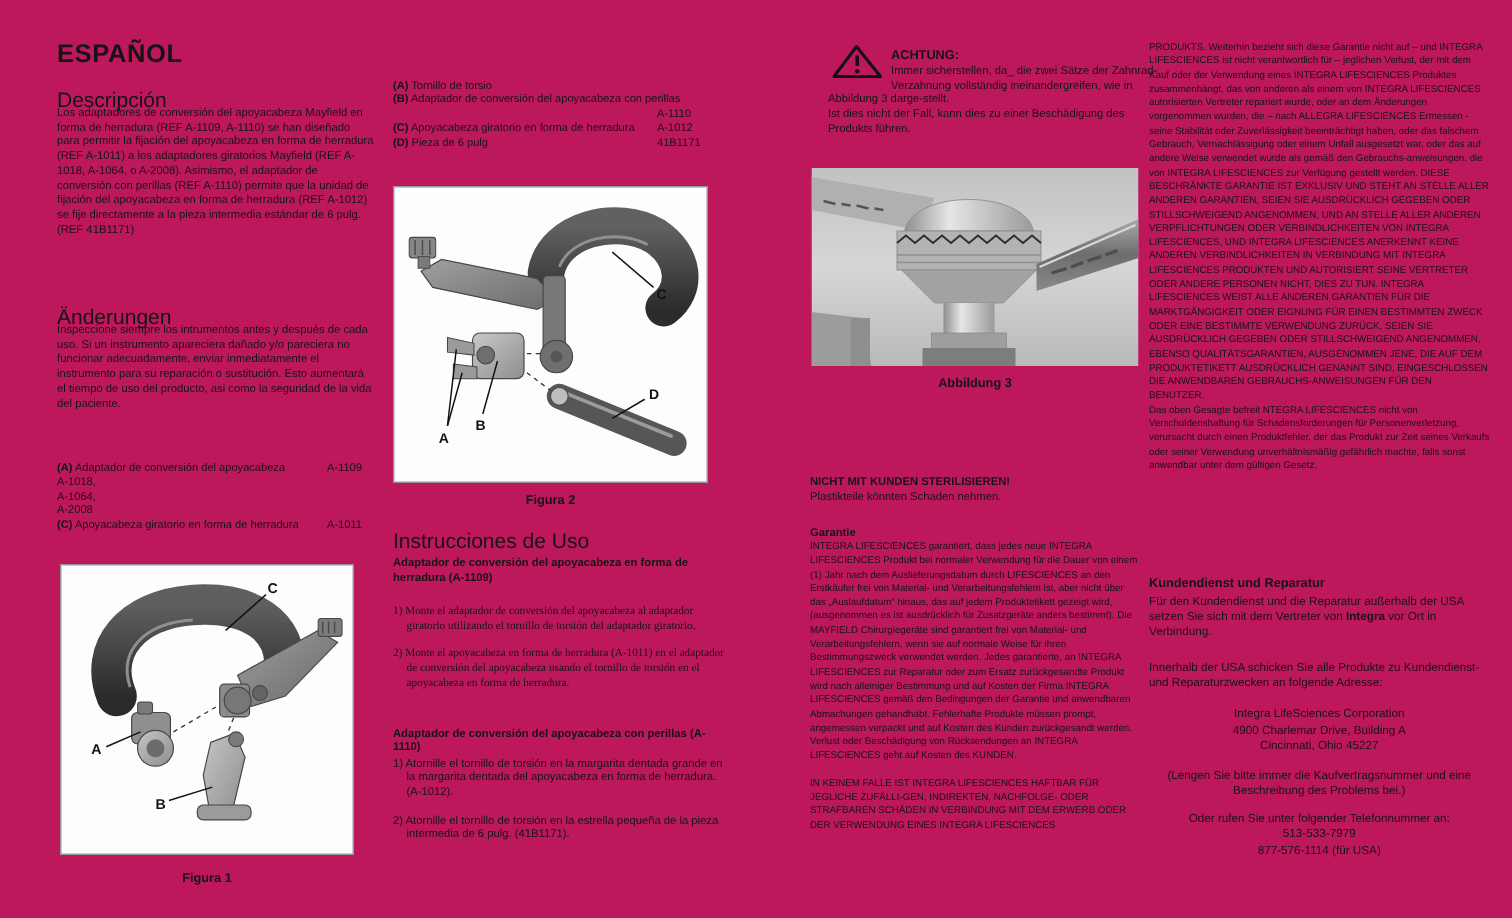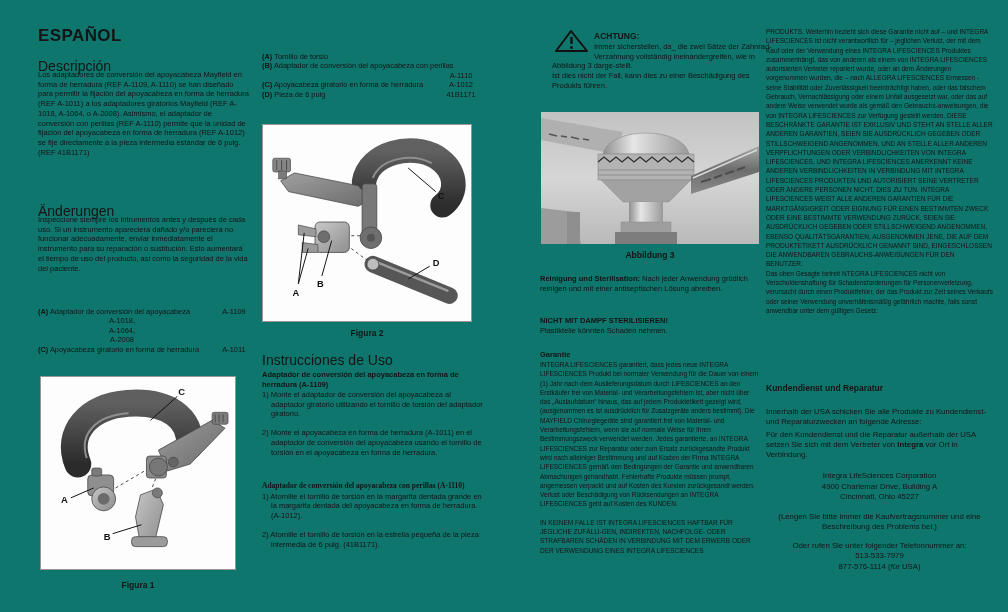--- a/index.html
+++ b/index.html
@@ -1,31 +1,31 @@
 <!DOCTYPE html>
 <html><head>
 <meta charset="utf-8">
 <style>
   * { margin:0; padding:0; box-sizing:border-box; }
   html,body { background:#ffffff; }
   .doc {
-    position:relative; width:1008px; height:612px; background:#0f766e;
+    position:relative; width:1008px; height:612px; background:#be185d;
     color:#141414; font-family:"Liberation Sans", sans-serif; overflow:hidden;
   }
   .abs { position:absolute; }
   .lang-title { font-size:17px; font-weight:bold; letter-spacing:.4px; }
   .sec-head { font-size:14px; font-weight:normal; }
   .body-sm { font-size:7.5px; line-height:9.7px; text-align:left; }
   .body-xs { font-size:6.5px; line-height:9.3px; }
   .parts { font-size:7.4px; line-height:9.4px; }
   .parts-row { display:grid; }
   .parts1 .parts-row { grid-template-columns:168px 1fr;gap:12px; }
   .parts2 .parts-row { grid-template-columns:176px 1fr; }
   .pname { white-space:nowrap; }
-  .pcode { white-space:pre-line;text-align:center; }
+  .pcode { white-space:pre-line; }
   .fig-frame { border:1px solid #979797; background:#fdfdfd; }
   .fig-caption { font-size:8.5px; font-weight:bold; text-align:center; }
   .step { text-indent:-9px; padding-left:9px; margin-bottom:9px; }
   .sub-head { font-size:7.5px; line-height:9.5px; font-weight:bold; }
   .warn-tri { float:left; width:36px; height:24px; margin:1px 4px 2px 2px; }
   .ach-head { font-size:8.5px; font-weight:bold; line-height:12px; padding-top:2px; }
   .kd-body { font-size:7.8px; line-height:10px; }
   .addr { font-size:7.8px; line-height:10.5px; text-align:center; }
   svg text { font-family:"Liberation Sans", sans-serif; }
 </style>
@@ -181,25 +181,25 @@
       <text x="55" y="163" font-size="9.5" font-weight="bold" fill="#111">B</text>
       <text x="178" y="74" font-size="9.5" font-weight="bold" fill="#111">C</text>
       <text x="173" y="142" font-size="9.5" font-weight="bold" fill="#111">D</text>
     </svg>
   </div>
   <div class="abs fig-caption" style="left:262px; top:328px; width:210px;">Figura 2</div>
 
   <div class="abs" style="left:262px; top:352px; width:224px;">
     <div class="sec-head">Instrucciones de Uso</div>
     <div class="sub-head" style="margin-top:2px;">Adaptador de conversión del apoyacabeza en forma de herradura (A-1109)</div>
-    <div class="body-sm" style="margin-top:1px;">
+    <div class="body-sm" style="margin-top:13px;font-family:Liberation Serif, serif;">
       <div class="step">1) Monte el adaptador de conversión del apoyacabeza al adaptador giratorio utilizando el tornillo de torsión del adaptador giratorio.</div>
       <div class="step">2) Monte el apoyacabeza en forma de herradura (A-1011) en el adaptador de conversión del apoyacabeza usando el tornillo de torsión en el apoyacabeza en forma de herradura.</div>
     </div>
-    <div class="sub-head" style="margin-top:24px;font-family:Liberation Serif, serif;">Adaptador de conversión del apoyacabeza con perillas (A-1110)</div>
+    <div class="sub-head" style="margin-top:24px;">Adaptador de conversión del apoyacabeza con perillas (A-1110)</div>
     <div class="body-sm" style="margin-top:1px;">
       <div class="step">1) Atornille el tornillo de torsión en la margarita dentada grande en la margarita dentada del apoyacabeza en forma de herradura. (A-1012).</div>
       <div class="step">2) Atornille el tornillo de torsión en la estrella pequeña de la pieza intermedia de 6 pulg. (41B1171).</div>
     </div>
   </div>
 
   <div class="abs" style="left:552px; top:28px; width:223px;">
     <span class="warn-tri">
       <svg width="36" height="24" viewBox="0 0 36 24">
         <path d="M17,2 L33,22 L2,22 Z" fill="none" stroke="#111" stroke-width="2" stroke-linejoin="round"></path>
@@ -249,46 +249,43 @@
       <polygon points="150,64 218,34 218,60 150,82" fill="url(#barP)"></polygon>
       <line x1="152" y1="66" x2="216" y2="38" stroke="#d9d9d9" stroke-width="1.4"></line>
       <path d="M160,70 l10,-3 M173,66 l8,-3 M184,62 l9,-3 M196,58 l8,-3" stroke="#4d4d4d" stroke-width="2" fill="none"></path>
 
       <polygon points="0,96 34,100 40,132 0,132" fill="#9c9c9c"></polygon>
       <rect x="26" y="100" width="13" height="32" fill="#8f8f8f"></rect>
     </svg>
   </div>
   <div class="abs fig-caption" style="left:541px; top:250px; width:218px;">Abbildung 3</div>
 
-  <div class="abs body-sm" style="left:540px; top:274px; width:222px;">
-    <b>Reinigung und Sterilisation:</b><span> Nach jeder Anwendung grüdlich reinigen und mit einer antiseptischen Lösung abreiben.</span>
-  </div>
 
   <div class="abs" style="left:540px; top:316px; width:222px;">
-    <div class="sub-head">NICHT MIT DAMPF STERILISIEREN!</div>
+    <div class="sub-head">NICHT MIT KUNDEN STERILISIEREN!</div>
     <div class="body-sm">Plastikteile könnten Schaden nehmen.</div>
   </div>
 
   <div class="abs" style="left:540px; top:350px; width:221px;">
     <div style="font-size:7.5px; font-weight:bold;">Garantie</div>
     <div class="body-xs" style="margin-top:1px;">INTEGRA LIFESCIENCES garantiert, dass jedes neue INTEGRA LIFESCIENCES Produkt bei normaler Verwendung für die Dauer von einem (1) Jahr nach dem Auslieferungsdatum durch LIFESCIENCES an den Erstkäufer frei von Material- und Verarbeitungsfehlem ist, aber nicht über das „Auslaufdatum“ hinaus, das auf jedem Produktetikett gezeigt wird, (ausgenommen es ist ausdrücklich für Zusatzgeräte anders bestimmt). Die MAYFIELD Chirurgiegeräte sind garantiert frei von Material- und Verarbeitungsfehlern, wenn sie auf normale Weise für ihren Bestimmungszweck verwendet werden. Jedes garantierte, an INTEGRA LIFESCIENCES zur Reparatur oder zum Ersatz zurückgesandte Produkt wird nach alleiniger Bestimmung und auf Kosten der Firma INTEGRA LIFESCIENCES gemäß den Bedingungen der Garantie und anwendbaren Abmachungen gehandhabt. Fehlerhafte Produkte müssen prompt, angemessen verpackt und auf Kosten des Kunden zurückgesandt werden. Verlust oder Beschädigung von Rücksendungen an INTEGRA LIFESCIENCES geht auf Kosten des KUNDEN.</div>
     <div class="body-xs" style="margin-top:9px;">IN KEINEM FALLE IST INTEGRA LIFESCIENCES HAFTBAR FÜR JEGLICHE ZUFÄLLI-GEN, INDIREKTEN, NACHFOLGE- ODER STRAFBAREN SCHÄDEN IN VERBINDUNG MIT DEM ERWERB ODER DER VERWENDUNG EINES INTEGRA LIFESCIENCES</div>
   </div>
 
   <div class="abs" style="left:766px; top:27px; width:227px;">
     <div class="body-xs">PRODUKTS. Weiterhin bezieht sich diese Garantie nicht auf – und INTEGRA LIFESCIENCES ist nicht verantwortlich für – jeglichen Verlust, der mit dem Kauf oder der Verwendung eines INTEGRA LIFESCIENCES Produktes zusammenhängt, das von anderen als einem von INTEGRA LIFESCIENCES autorisierten Vertreter repariert wurde, oder an dem Änderungen vorgenommen wurden, die – nach ALLEGRA LIFESCIENCES Ermessen - seine Stabilität oder Zuverlässigkeit beeinträchtigt haben, oder das falschem Gebrauch, Vernachlässigung oder einem Unfall ausgesetzt war, oder das auf andere Weise verwendet wurde als gemäß den Gebrauchs-anweisungen, die von INTEGRA LIFESCIENCES zur Verfügung gestellt werden. DIESE BESCHRÄNKTE GARANTIE IST EXKLUSIV UND STEHT AN STELLE ALLER ANDEREN GARANTIEN, SEIEN SIE AUSDRÜCKLICH GEGEBEN ODER STILLSCHWEIGEND ANGENOMMEN, UND AN STELLE ALLER ANDEREN VERPFLICHTUNGEN ODER VERBINDLICHKEITEN VON INTEGRA LIFESCIENCES, UND INTEGRA LIFESCIENCES ANERKENNT KEINE ANDEREN VERBINDLICHKEITEN IN VERBINDUNG MIT INTEGRA LIFESCIENCES PRODUKTEN UND AUTORISIERT SEINE VERTRETER ODER ANDERE PERSONEN NICHT, DIES ZU TUN. INTEGRA LIFESCIENCES WEIST ALLE ANDEREN GARANTIEN FÜR DIE MARKTGÄNGIGKEIT ODER EIGNUNG FÜR EINEN BESTIMMTEN ZWECK ODER EINE BESTIMMTE VERWENDUNG ZURÜCK, SEIEN SIE AUSDRÜCKLICH GEGEBEN ODER STILLSCHWEIGEND ANGENOMMEN, EBENSO QUALITÄTSGARANTIEN, AUSGENOMMEN JENE, DIE AUF DEM PRODUKTETIKETT AUSDRÜCKLICH GENANNT SIND, EINGESCHLOSSEN DIE ANWENDBAREN GEBRAUCHS-ANWEISUNGEN FÜR DEN BENUTZER.</div>
     <div class="body-xs">Das oben Gesagte befreit NTEGRA LIFESCIENCES nicht von Verschuldenshaftung für Schadensforderungen für Personenverletzung, verursacht durch einen Produktfehler, der das Produkt zur Zeit seines Verkaufs oder seiner Verwendung unverhältnismäßig gefährlich machte, falls sonst anwendbar unter dem gültigen Gesetz.</div>
   </div>
 
   <div class="abs" style="left:766px; top:383px; width:227px;">
     <div style="font-size:8.5px; font-weight:bold;">Kundendienst und Reparatur</div>
-    <div class="kd-body" style="margin-top:14px;">Innerhalb der USA schicken Sie alle Produkte zu Kundendienst-und Reparaturzwecken an folgende Adresse:</div>
     <div class="kd-body" style="margin-top:3px;">
       <span>Für den Kundendienst und die Reparatur außerhalb der USA setzen Sie sich mit dem Vertreter von </span><b>Integra</b><span> vor Ort in Verbindung.</span>
     </div>
+    <div class="kd-body" style="margin-top:14px;">Innerhalb der USA schicken Sie alle Produkte zu Kundendienst-und Reparaturzwecken an folgende Adresse:</div>
     <div class="addr" style="margin-top:11px;">
       <div>Integra LifeSciences Corporation</div>
       <div>4900 Charlemar Drive, Building A</div>
       <div>Cincinnati, Ohio 45227</div>
     </div>
     <div class="addr" style="margin-top:9px;">(Lengen Sie bitte immer die Kaufvertragsnummer und eine Beschreibung des Problems bei.)</div>
     <div class="addr" style="margin-top:8px;">
       <div>Oder rufen Sie unter folgender Telefonnummer an:</div>
       <div>513-533-7979</div>
       <div>877-576-1114 (für USA)</div>

